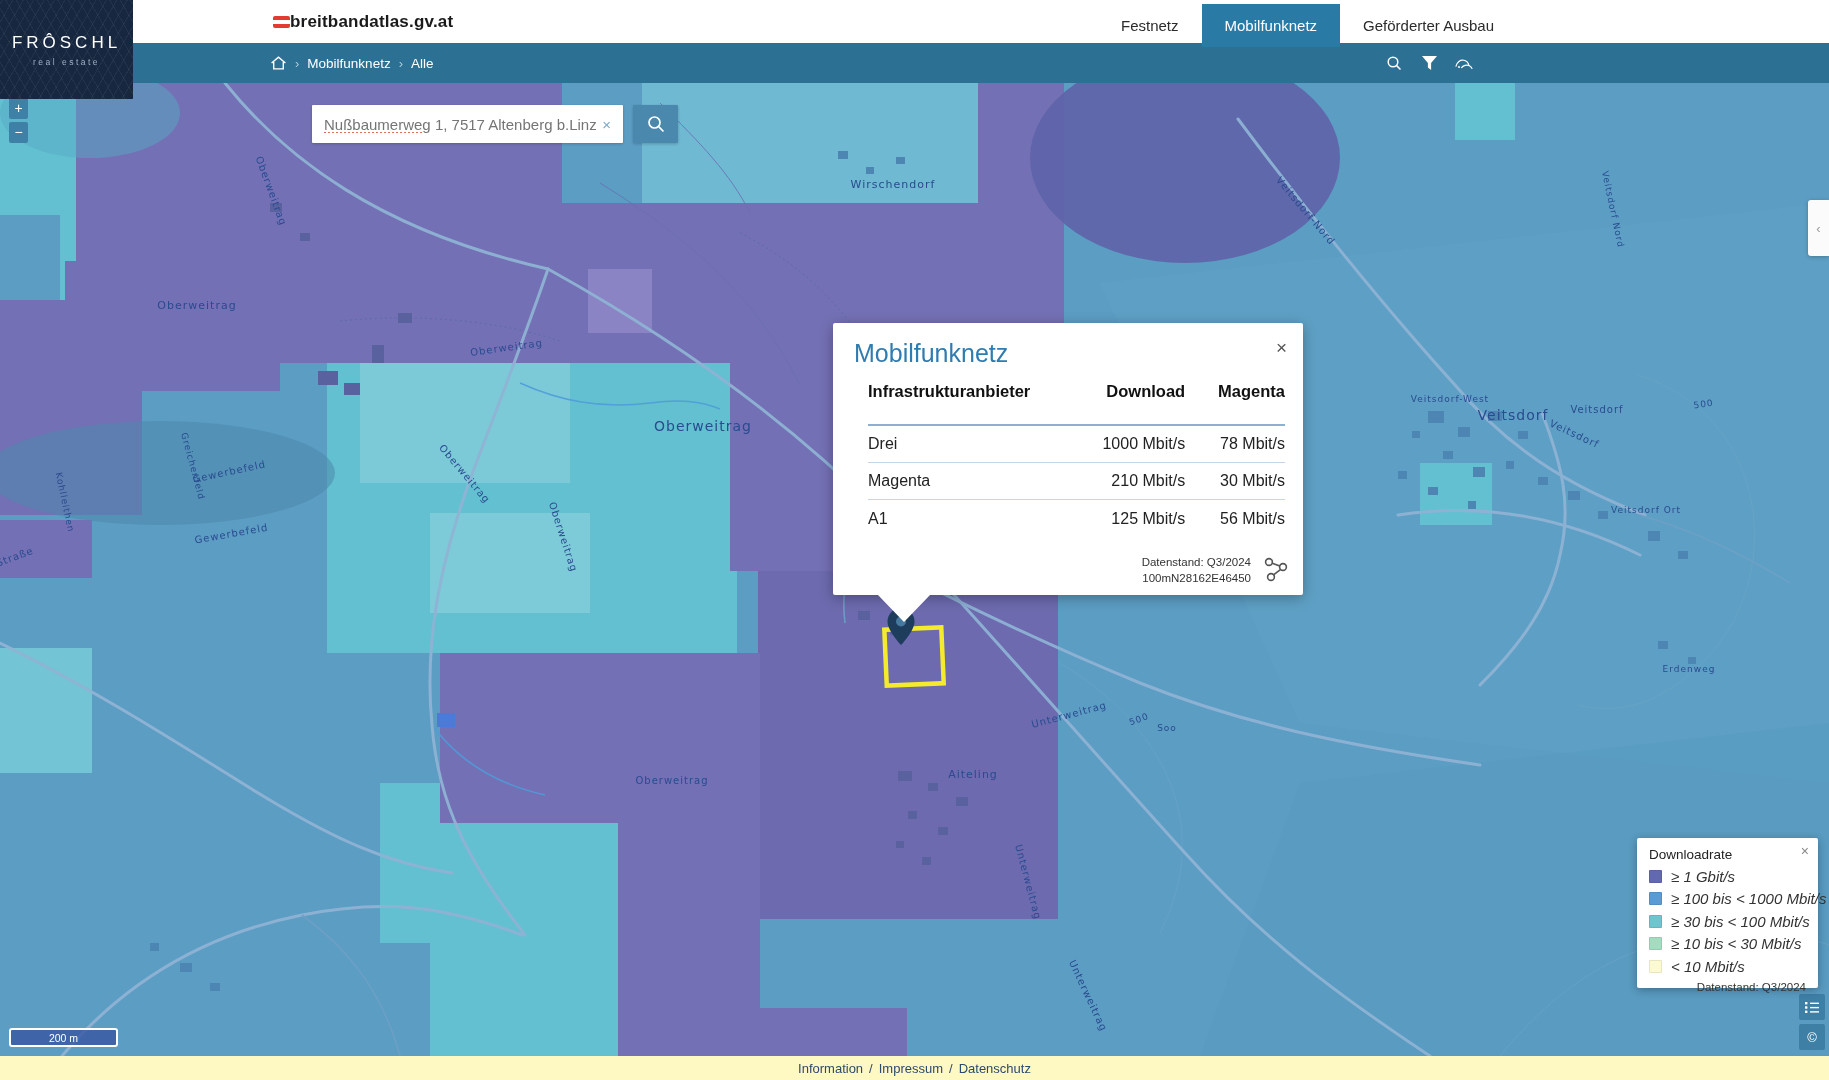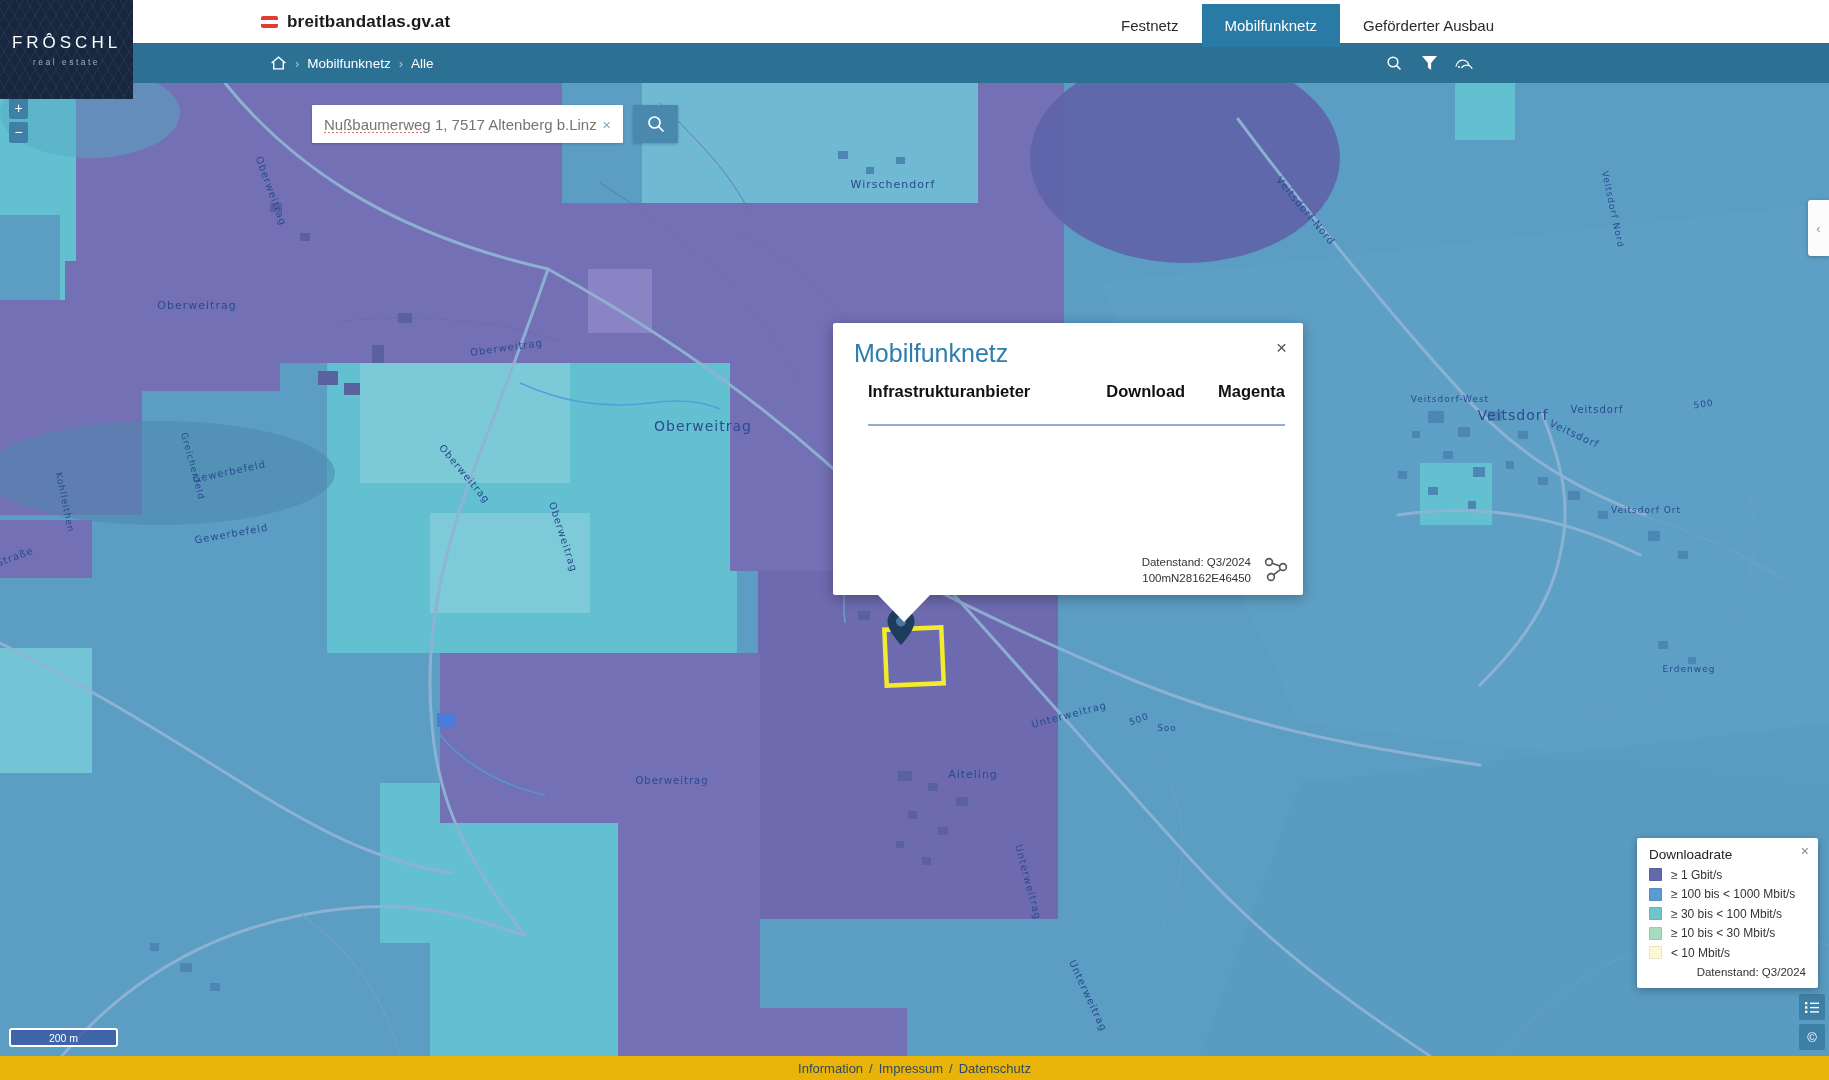--- a/index.html
+++ b/index.html
@@ -2,21 +2,21 @@
 <html><head>
 <meta charset="utf-8">
 <style>
   html,body{margin:0;padding:0;background:#333;}
   *{box-sizing:border-box;}
   .page{position:relative;width:1829px;height:1080px;overflow:hidden;
         font-family:"Liberation Sans",sans-serif;background:#5C9DC4;}
 
   
   .topbar{position:absolute;left:0;top:0;width:1829px;height:43px;background:#fff;z-index:30;}
-  .brand{position:absolute;left:261px;top:0;height:43px;display:flex;align-items:center;gap:9px;}
+  .brand{position:absolute;left:273px;top:0;height:43px;display:flex;align-items:center;}
   .flag{width:17px;height:12px;border-radius:2px;overflow:hidden;display:flex;flex-direction:column;}
   .flag .r{flex:1;background:#E03C31;}
   .flag .w{flex:1;background:#fff;}
   .brand-name{font-size:17px;font-weight:700;color:#1a1a1a;letter-spacing:.2px;}
   .tabs{position:absolute;left:1098px;top:0;height:51px;display:flex;align-items:stretch;}
   .tab{display:flex;align-items:center;padding:0 23px;font-size:15px;color:#2b2b2b;cursor:pointer;}
   .tab.active{background:#2A7AA6;color:#fff;margin:4px 0;align-self:stretch;}
 
   
   .navbar{position:absolute;left:0;top:43px;width:1829px;height:40px;background:#2C7094;z-index:25;}
@@ -70,40 +70,40 @@
   .p-meta{position:absolute;right:52px;bottom:9px;text-align:right;font-size:11.5px;color:#333;line-height:1.4;}
   .p-share{position:absolute;right:12px;bottom:10px;width:30px;height:30px;cursor:pointer;}
 
   
   .legend{position:absolute;left:1637px;top:838px;width:181px;height:150px;background:#ffffff;z-index:15;
           border-radius:2px;box-shadow:0 2px 8px rgba(0,0,0,.3);padding:9px 12px 0 12px;}
   .legend-title{font-size:13.5px;color:#222;}
   .legend-close{position:absolute;right:9px;top:5px;font-size:14px;color:#888;cursor:pointer;}
   .lg-row{display:flex;align-items:center;margin-top:5.5px;}
   .lg-swatch{width:13px;height:13px;border-radius:1px;flex:none;border:1px solid rgba(0,0,0,.08);}
-  .lg-label{font-size:12px;color:#333;margin-left:9px;white-space:nowrap;}
+  .lg-label{font-size:15px;color:#333;margin-left:9px;white-space:nowrap;font-style:italic;}
   .legend-meta{text-align:right;font-size:11.5px;color:#333;margin-top:6px;}
 
   
   .handle{position:absolute;left:1808px;top:200px;width:21px;height:56px;background:#FBFBFB;z-index:14;
           border-radius:3px 0 0 3px;box-shadow:0 1px 4px rgba(0,0,0,.25);display:flex;align-items:center;
           justify-content:center;color:#999;font-size:13px;cursor:pointer;}
 
   
   .sq-btn{position:absolute;left:1799px;width:26px;height:26px;background:#3E7FA6;border-radius:2px;z-index:14;
           display:flex;align-items:center;justify-content:center;color:#fff;cursor:pointer;}
   .btn-legend{top:994px;} .btn-copy{top:1024px;font-size:13px;}
 
   
   .scalebar{position:absolute;left:9px;top:1028px;width:109px;height:19px;z-index:14;
             background:rgba(55,85,160,.78);border:2px solid #fff;border-radius:3px;
             display:flex;align-items:center;justify-content:center;color:#fff;font-size:10.5px;}
 
   
-  .footer{position:absolute;left:0;top:1056px;width:1829px;height:24px;background:#eab308;z-index:30;
+  .footer{position:absolute;left:0;top:1056px;width:1829px;height:24px;background:#fef9c3;z-index:30;
           display:flex;align-items:center;justify-content:center;font-size:13px;color:#2C4A6B;}
   .footer span{margin:0 3px;}
   .flink{cursor:pointer;}
 </style>
 </head>
 <body>
 
 <div class="page">
 
   <div class="map">
@@ -339,20 +339,37 @@
 
   <div class="popup">
     <div class="popup-title">Mobilfunknetz</div>
     <div class="popup-close">×</div>
     <div class="p-table">
       <div class="p-head">
         <span class="p-c c0">Infrastrukturanbieter</span>
         <span class="p-c c1">Download</span>
         <span class="p-c c2">Magenta</span>
       </div>
+      <div>
+          <div class="p-row">
+            <span class="p-c c0">Drei</span>
+            <span class="p-c c1">1000 Mbit/s</span>
+            <span class="p-c c2">78 Mbit/s</span>
+          </div>
+          <div class="p-row">
+            <span class="p-c c0">Magenta</span>
+            <span class="p-c c1">210 Mbit/s</span>
+            <span class="p-c c2">30 Mbit/s</span>
+          </div>
+          <div class="p-row">
+            <span class="p-c c0">A1</span>
+            <span class="p-c c1">125 Mbit/s</span>
+            <span class="p-c c2">56 Mbit/s</span>
+          </div>
+        </div>
     </div>
     <div class="p-meta">
       <div>Datenstand: Q3/2024</div>
       <div>100mN28162E46450</div>
     </div>
     <svg class="p-share" viewBox="0 0 30 30" fill="none" stroke="#555" stroke-width="1.6">
       <circle cx="8" cy="7" r="3.4"></circle>
         <circle cx="22" cy="12" r="3.4"></circle>
         <circle cx="10" cy="22" r="3.4"></circle>
       <line x1="11.2" y1="8.2" x2="18.8" y2="11"></line>

